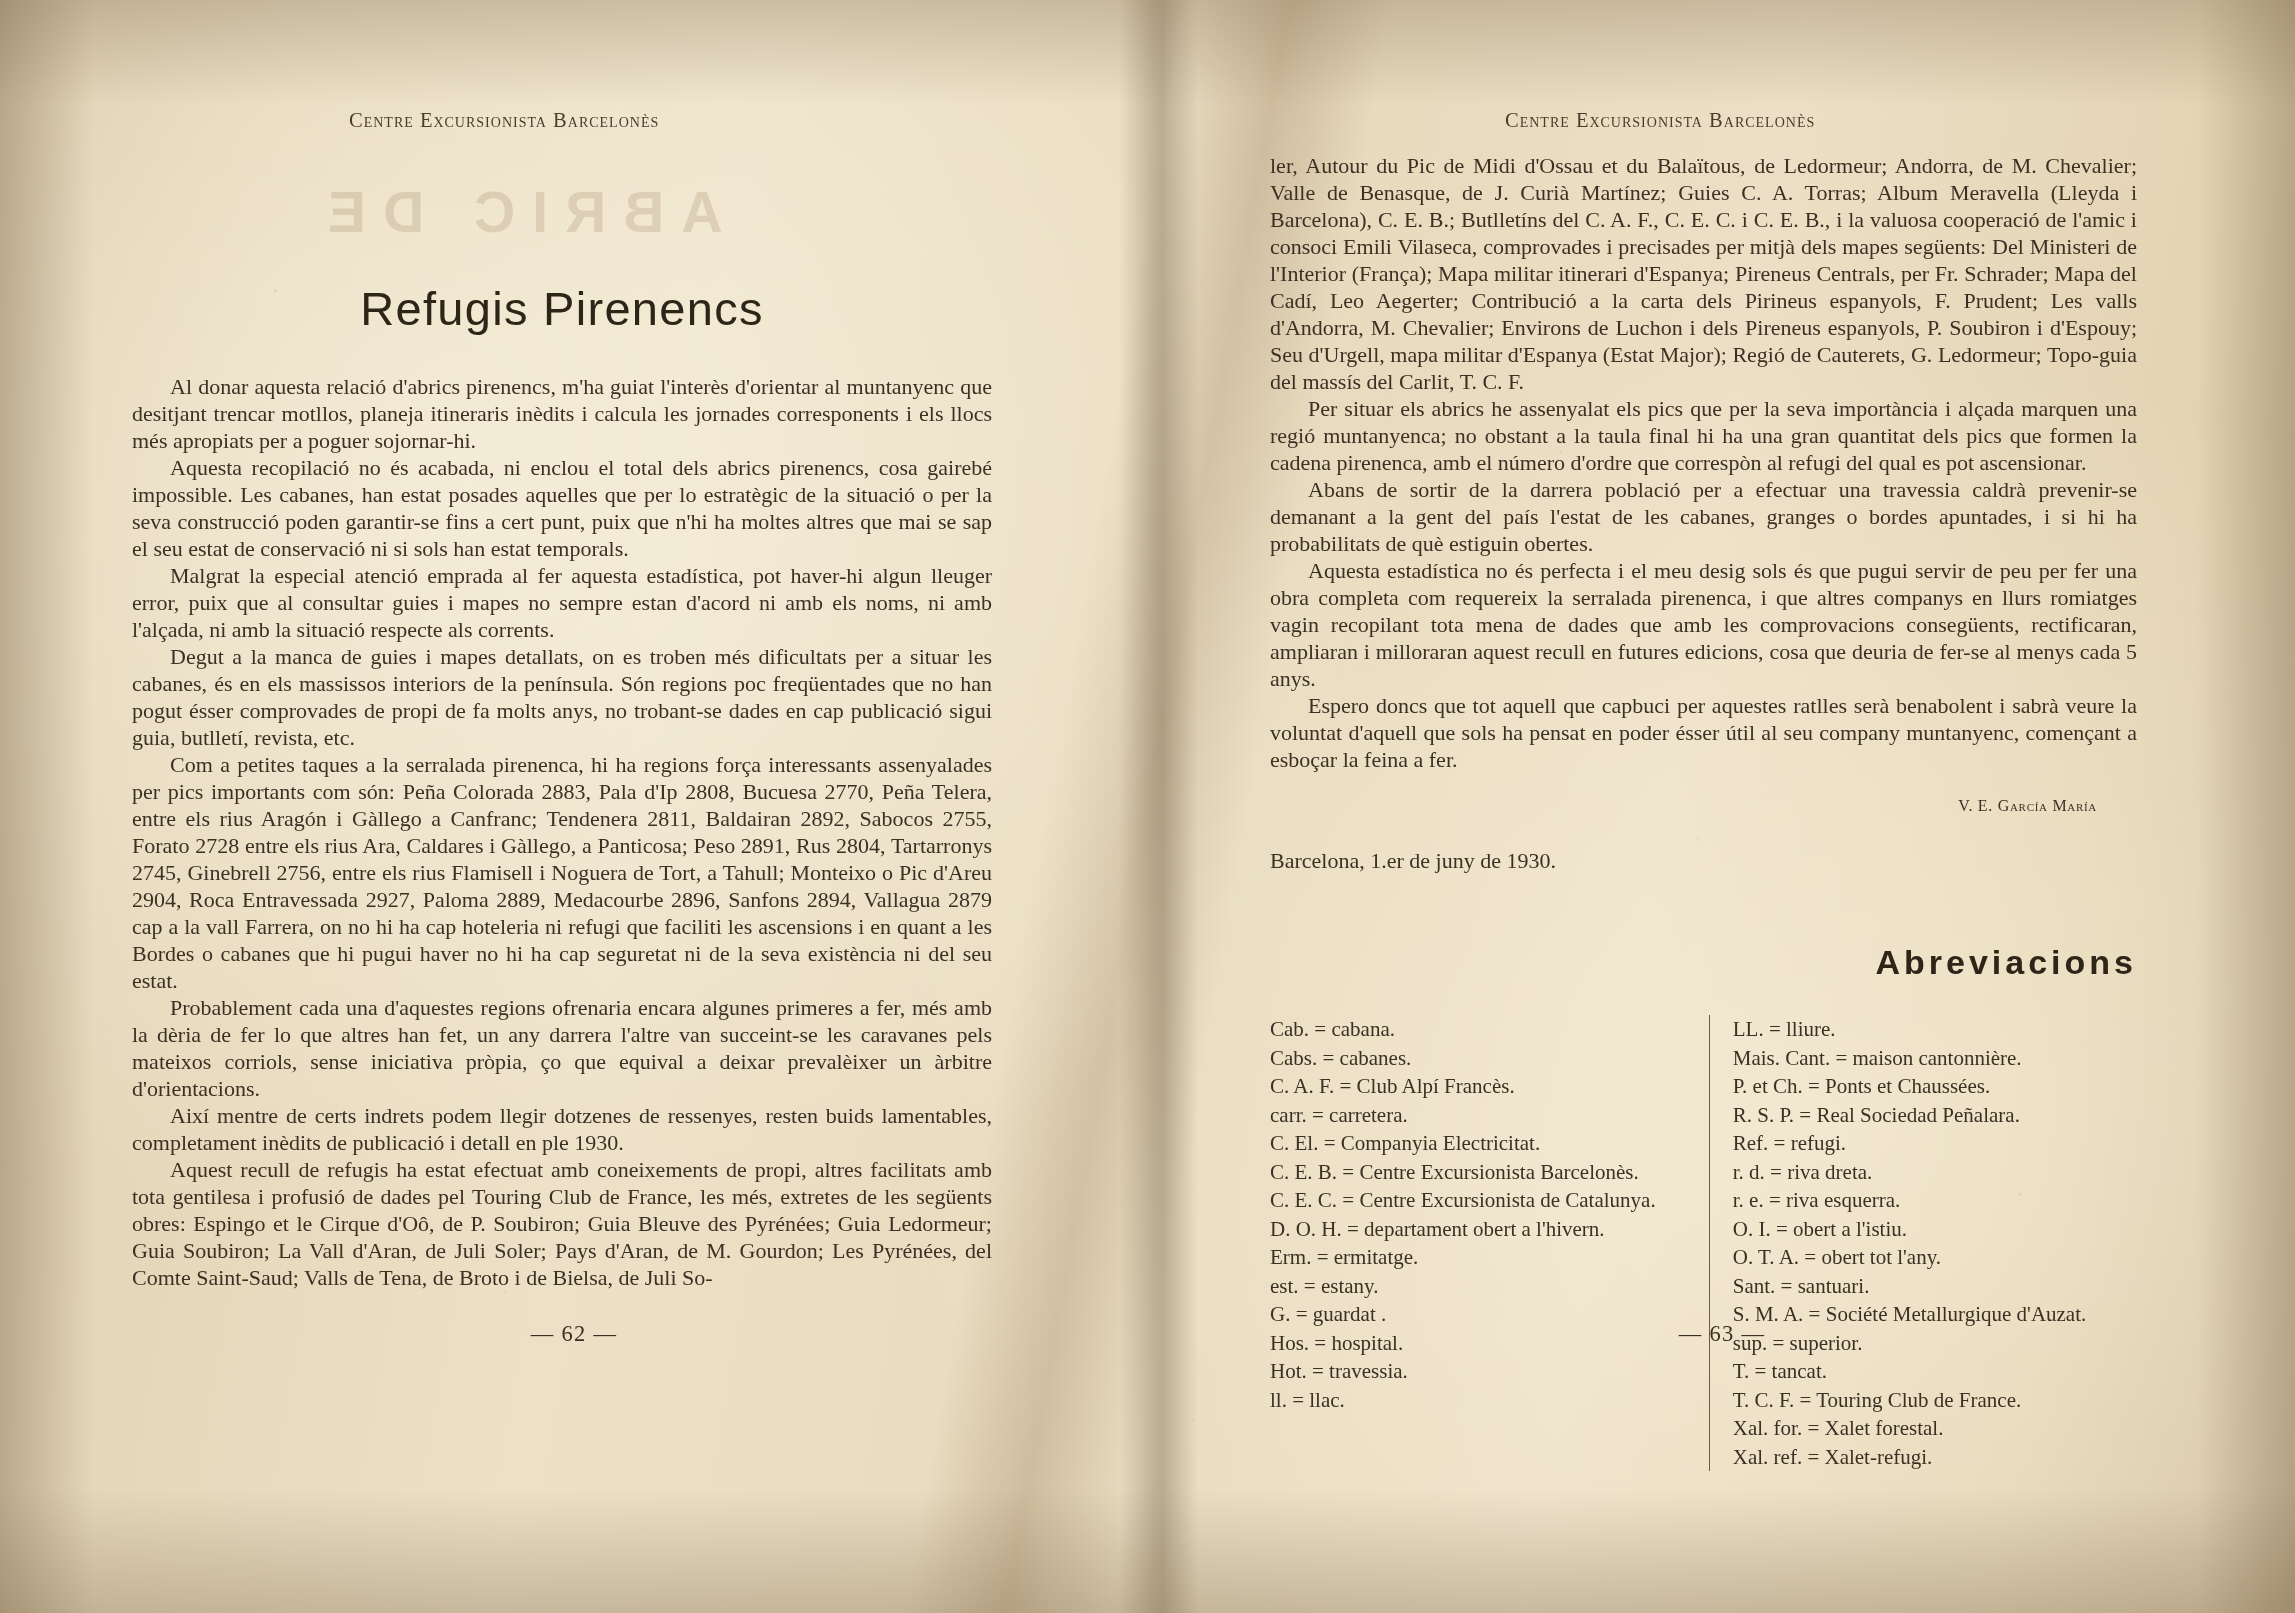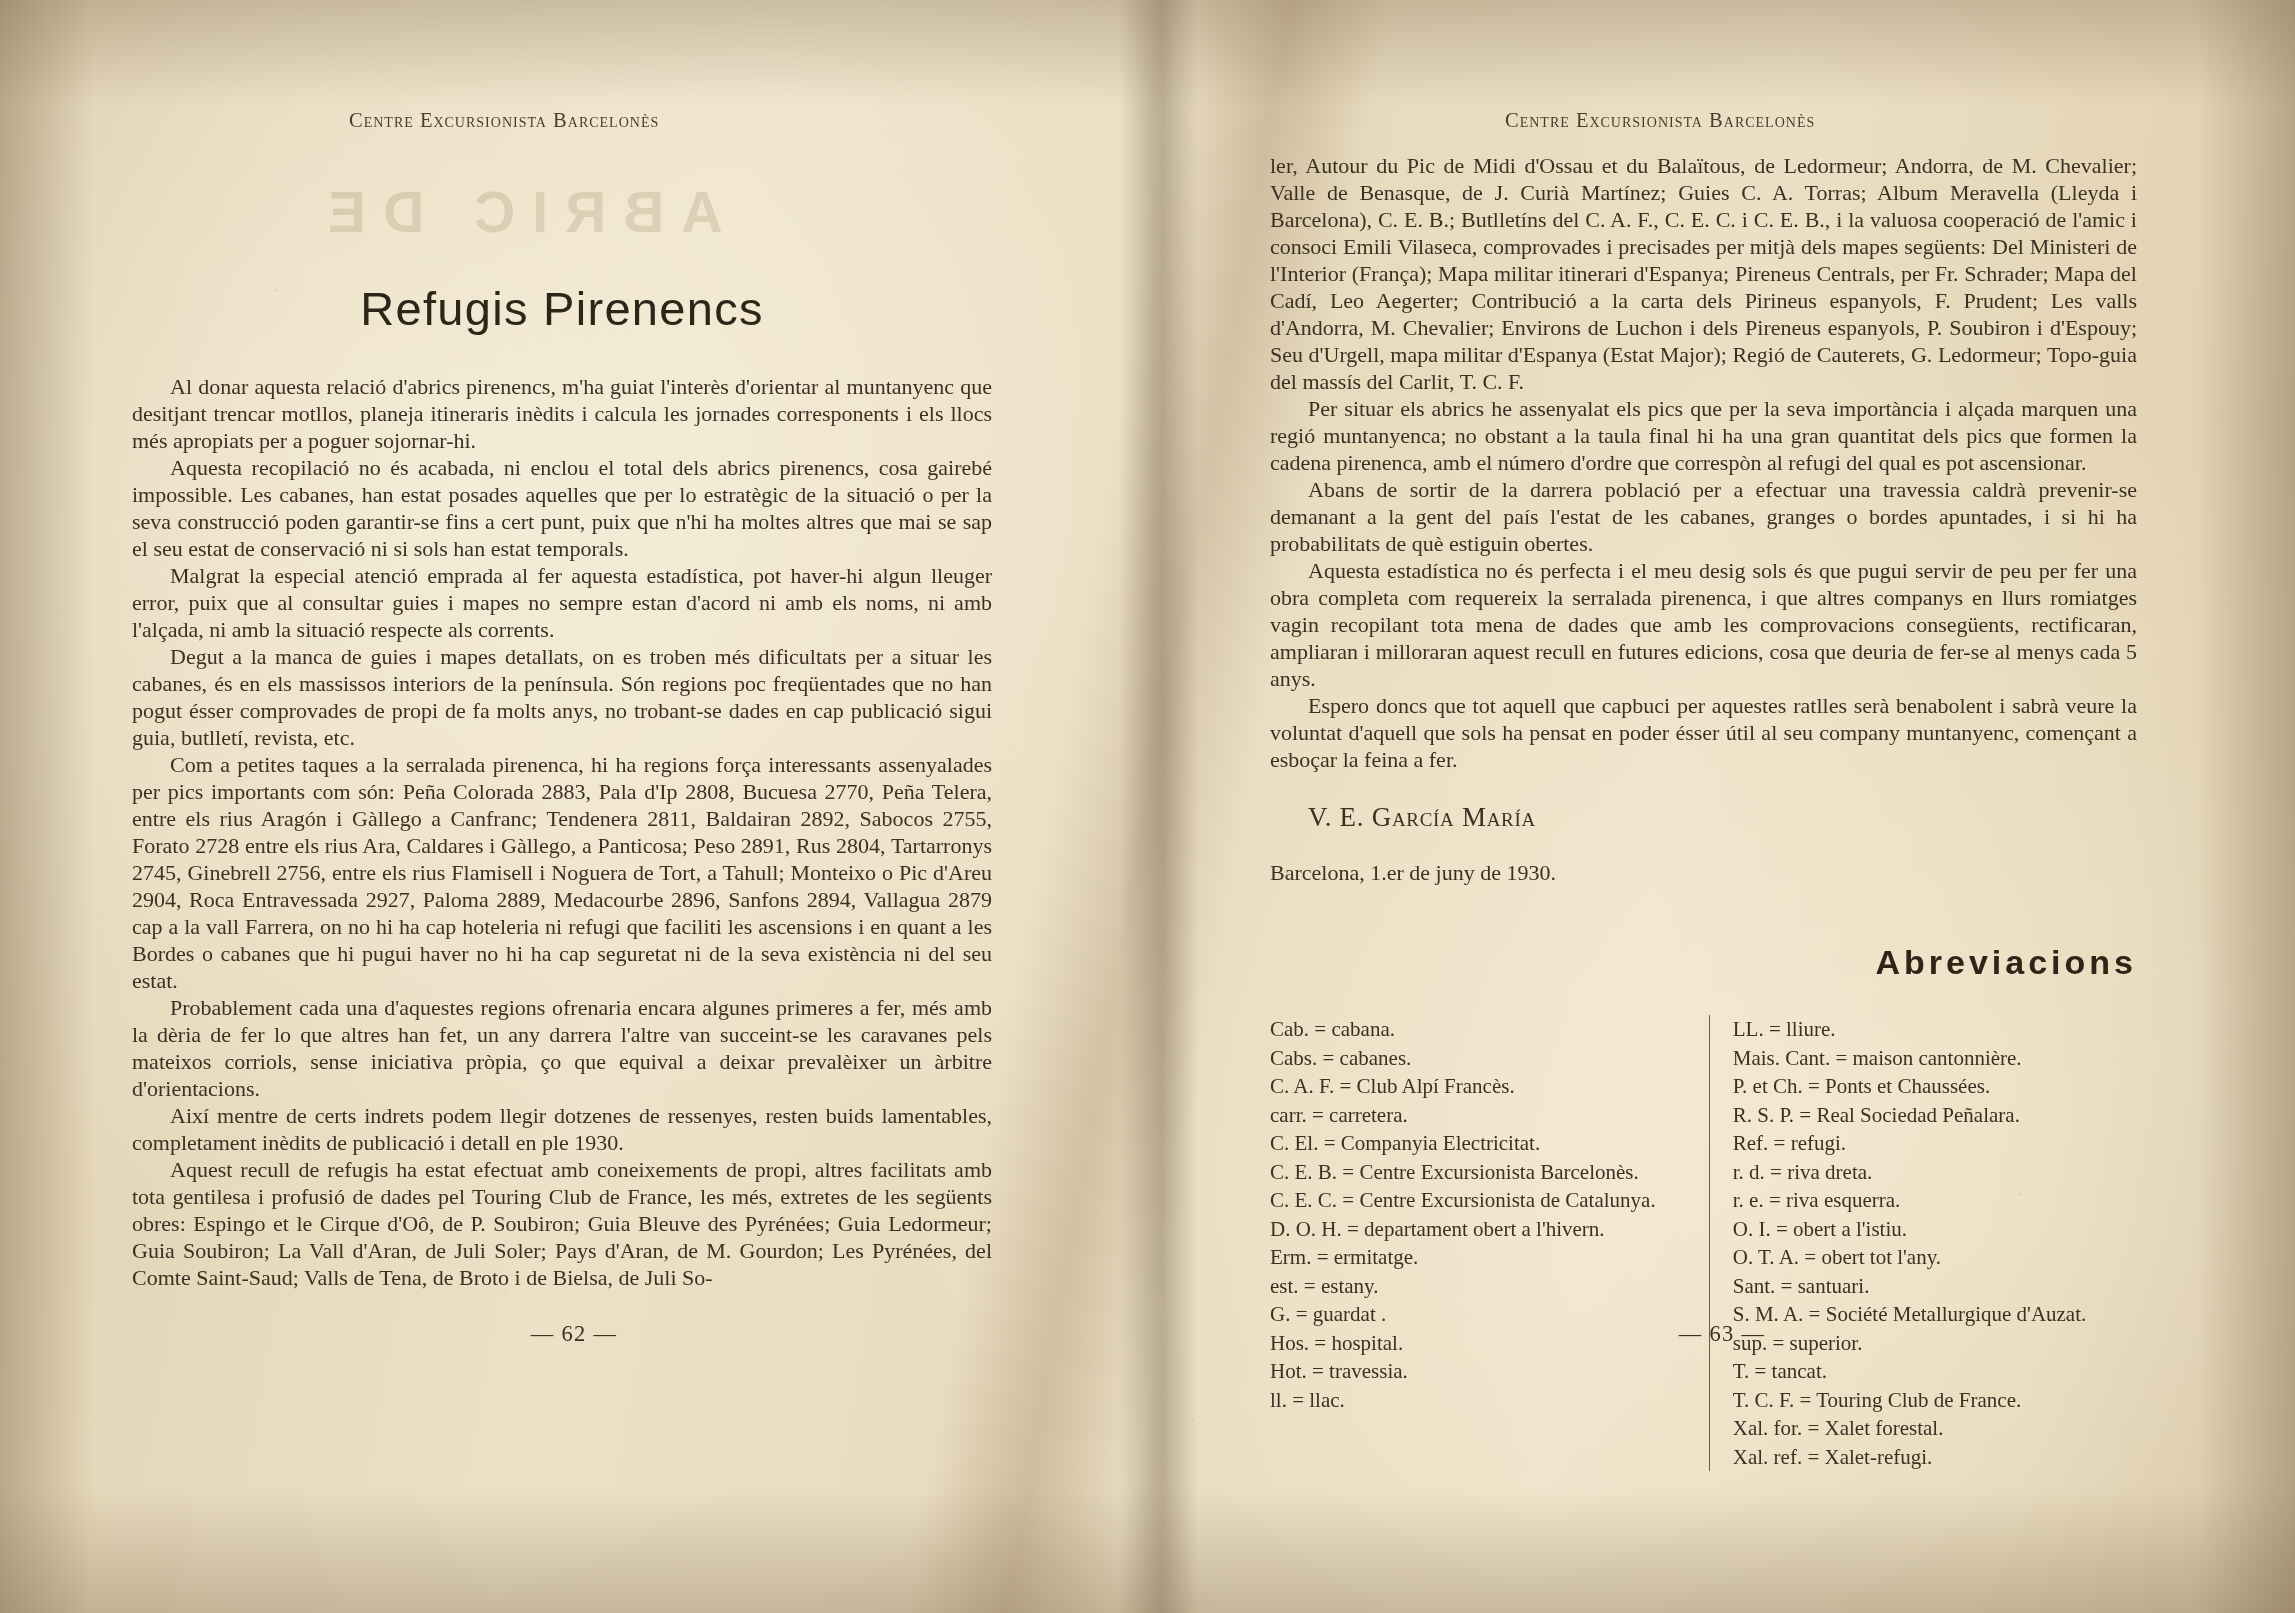--- a/index.html
+++ b/index.html
@@ -133,23 +133,24 @@
     letter-spacing: 1.3px;
     color: #2e2519;
   }
   p {
     margin: 0;
     text-indent: 38px;
   }
   p.noindent { text-indent: 0; }
 
   .sign {
-    margin-top: 31px;
+    margin-top: 19px;
+    text-align: right;
     font-variant: small-caps;
-    font-size: 27px;
+    font-size: 16px;
     letter-spacing: 0.7px;
     padding-right: 40px;
   }
   .place {
     margin-top: 28px;
     text-indent: 0;
     font-size: 22px;
   }
 
   .abbr-title {

